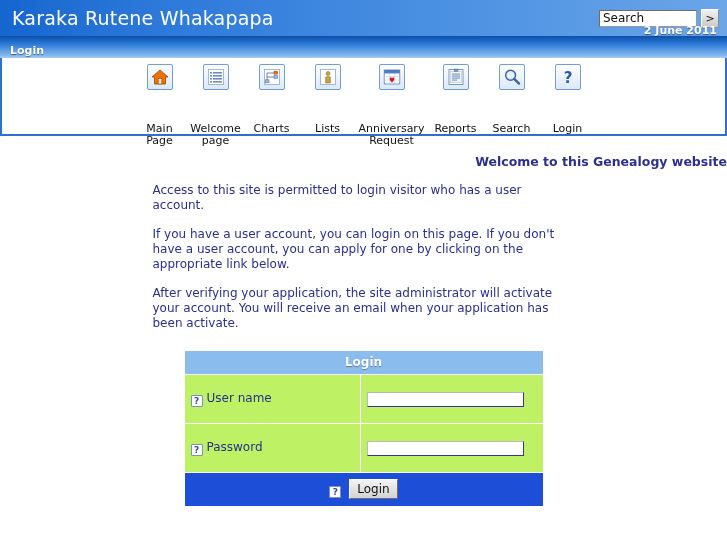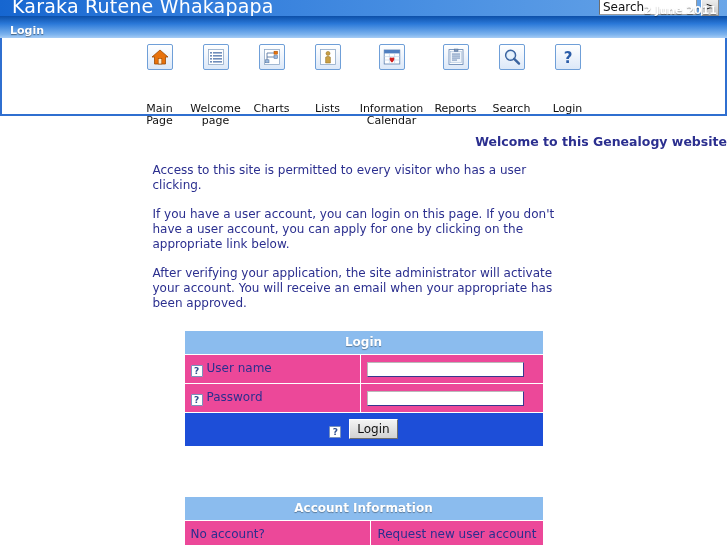--- a/index.html
+++ b/index.html
@@ -12,24 +12,24 @@
     overflow: hidden;
     background: #ffffff;
     font-family: "DejaVu Sans", "Liberation Sans", sans-serif;
     font-size: 12px;
     color: #2b2f8f;
   }
 
   
   .titlebar {
     position: relative;
-    height: 16px;
+    height: 36px;
     background: linear-gradient(to right, #1666d0 0%, #2d79da 22%, #4a90e2 60%, #6aa6e8 100%);
     display: flex;
-    align-items: flex-end;
+    align-items: center;
     justify-content: space-between;
     padding: 0 8px 0 12px;
     box-sizing: border-box;
   }
   .site-title {
     color: #ffffff;
     font-size: 19px;
     font-weight: normal;
     letter-spacing: 0.2px;
     line-height: 1;
@@ -167,23 +167,23 @@
     background: #8bbcee;
     color: #ffffff;
     font-size: 12px;
     font-weight: bold;
     text-align: center;
     padding: 4px 0 5px 0;
     text-shadow: 0 1px 1px rgba(0,0,0,0.35);
     border: 1px solid #ffffff;
   }
   .panel td {
-    background: #ec4899;
+    background: #bef264;
     border: 1px solid #ffffff;
-    padding: 6px 6px;
+    padding: 16px 6px;
     vertical-align: middle;
   }
   .panel td.label-cell { width: 188px; }
   .panel td.field-cell { width: 172px; }
   .panel td.button-cell {
     text-align: center;
     background: #1d4ed8;
     padding: 6px 0 7px 0;
   }
   .qmark {
@@ -315,21 +315,21 @@
         <rect x="2.2" y="3" width="15.6" height="3.4" fill="#4f7ec0"></rect>
         <g stroke="#b9cce6" stroke-width="0.6">
           <path d="M2.2 9.6 H17.8"></path>
             <path d="M2.2 13 H17.8"></path>
           <path d="M7.4 6.4 V17"></path>
             <path d="M12.6 6.4 V17"></path>
         </g>
         <path d="M10 15.6 C6.6 12.8 7.2 9.4 10 11 C12.8 9.4 13.4 12.8 10 15.6 Z" fill="#d11f1f"></path>
       </svg>
     </span>
-    <span class="label">Information Calendar</span>
+    <span class="label">Anniversary Request</span>
   </a>
 
   <a class="tool">
     <span class="glyph">
       <svg width="20" height="20" viewBox="0 0 20 20">
         <rect x="3" y="2.6" width="14" height="14.8" fill="#ffffff" stroke="#5d7fae" stroke-width="0.8"></rect>
         <rect x="4.6" y="4.2" width="10.8" height="11.6" fill="#eef4fb" stroke="#9ab3d3" stroke-width="0.5"></rect>
         <rect x="8.2" y="2" width="3.8" height="2.4" fill="#7f96b5" stroke="#4a6b99" stroke-width="0.5"></rect>
         <g fill="#5d7fae">
           <rect x="6" y="6.6" width="8" height="0.9"></rect>
@@ -362,23 +362,23 @@
     <span class="label">Login</span>
   </a>
 
 </div>
 
 <div class="content">
 
   <div class="welcome-head">Welcome to this Genealogy website</div>
 
   <div class="para-block">
-    <p class="para">Access to this site is permitted to every visitor who has a user clicking.</p>
+    <p class="para">Access to this site is permitted to login visitor who has a user account.</p>
     <p class="para">If you have a user account, you can login on this page. If you don't have a user account, you can apply for one by clicking on the appropriate link below.</p>
-    <p class="para">After verifying your application, the site administrator will activate your account. You will receive an email when your appropriate has been approved.</p>
+    <p class="para">After verifying your application, the site administrator will activate your account. You will receive an email when your application has been activate.</p>
   </div>
 
   <table class="panel login-panel">
     <tbody>
         <tr>
       <th colspan="2">Login</th>
     </tr>
     <tr>
       <td class="label-cell">
         <span class="qmark">?</span><span>User name</span>

